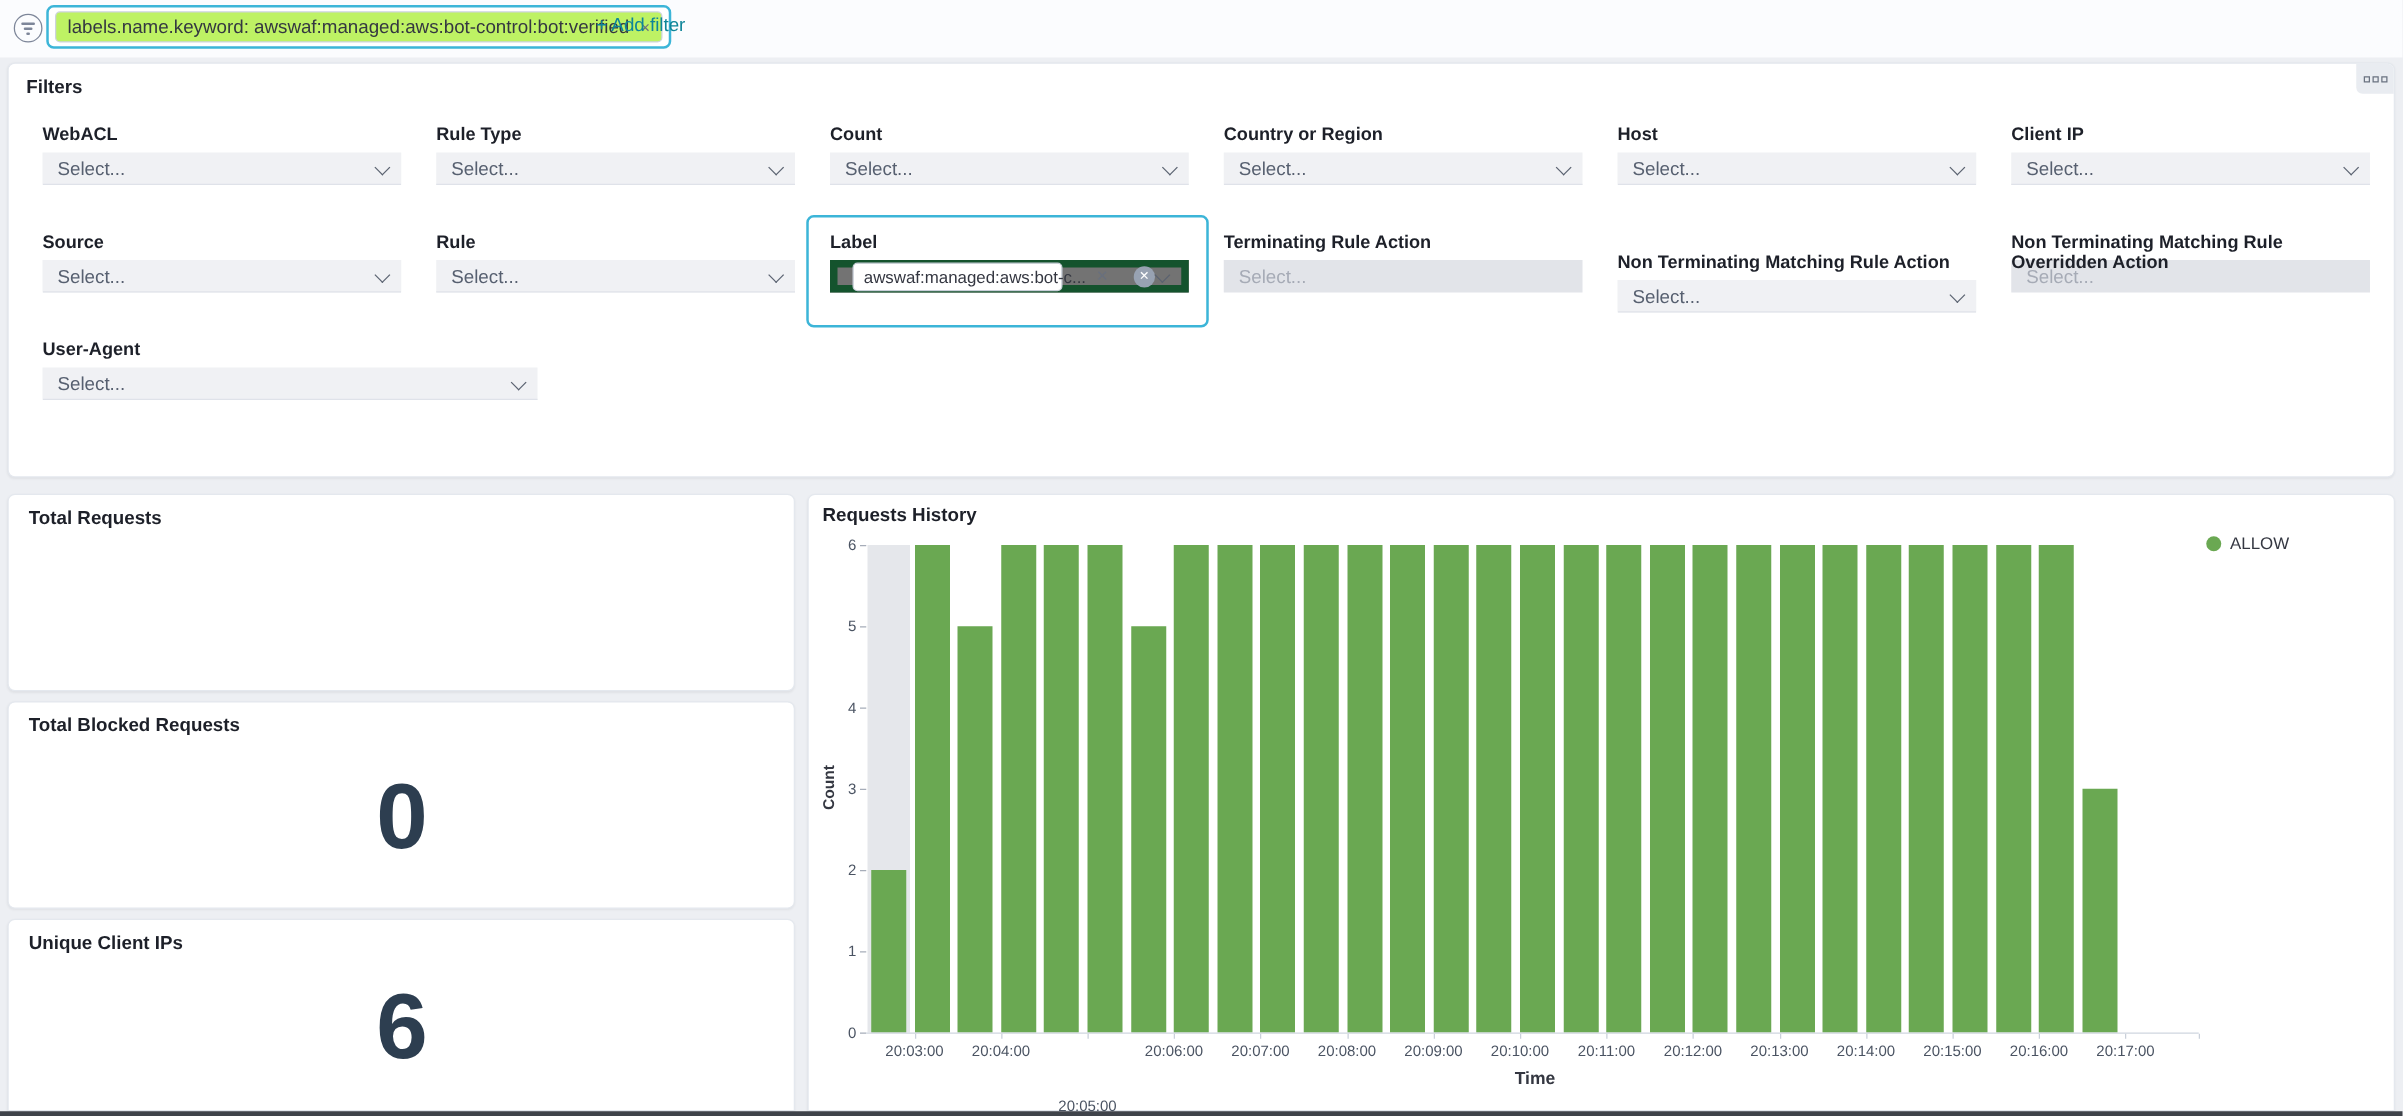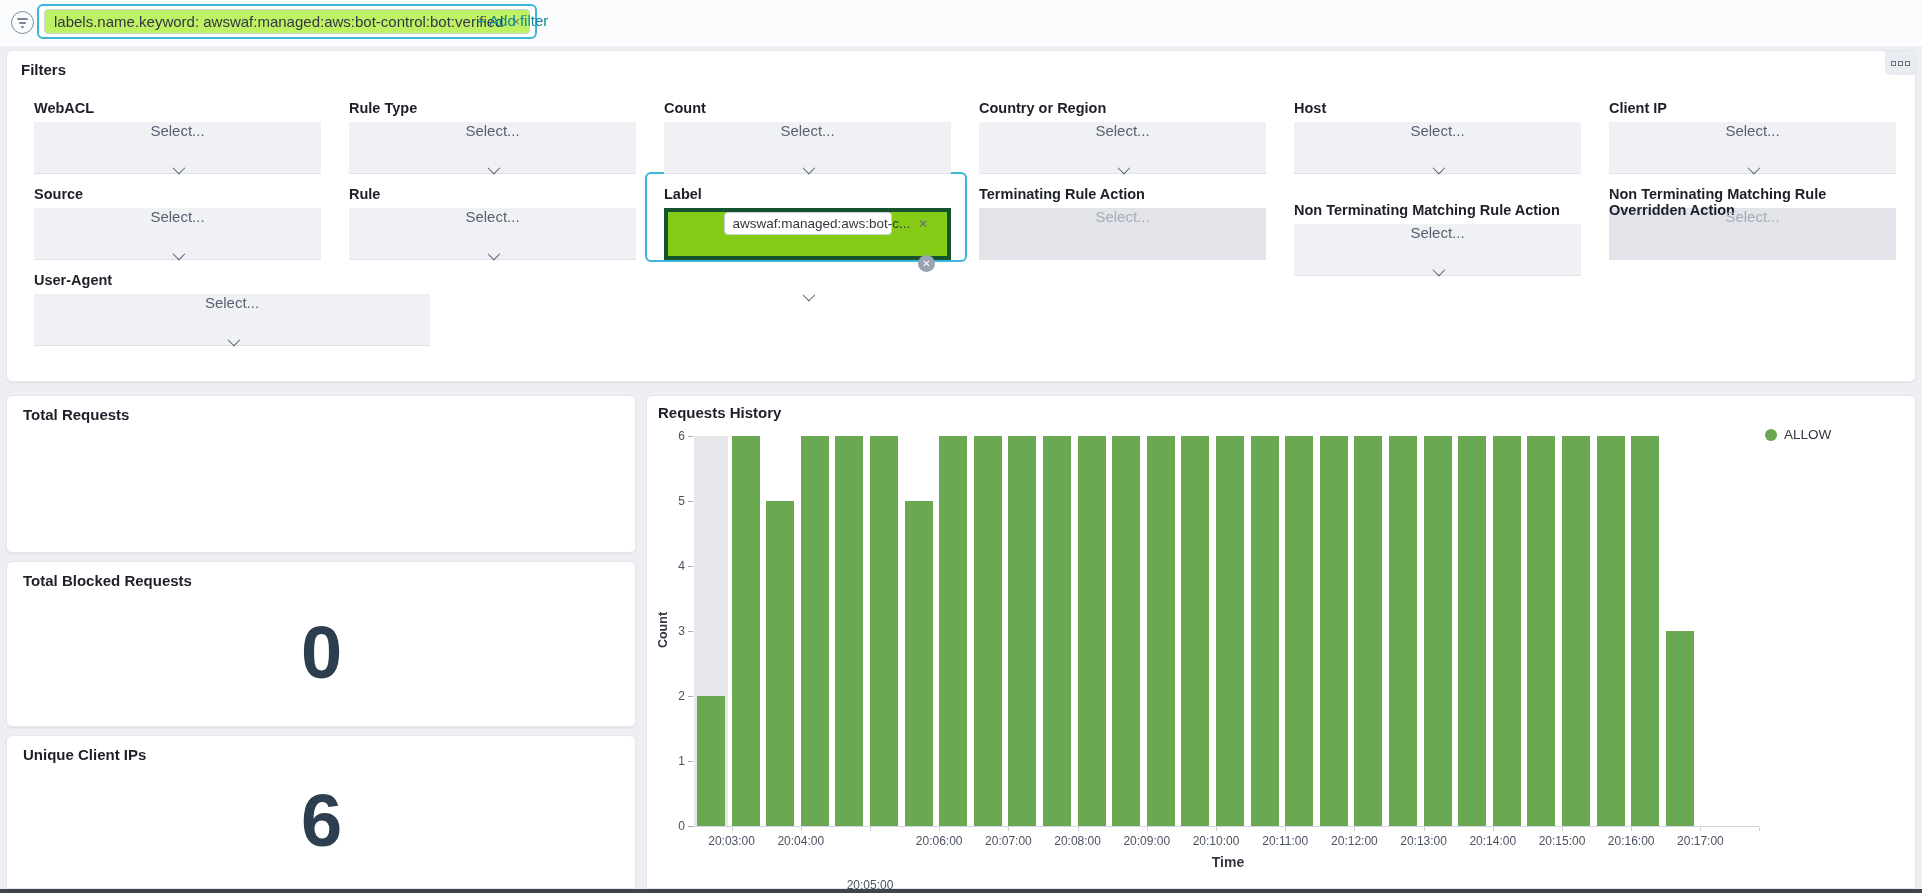--- a/index.html
+++ b/index.html
@@ -22,26 +22,26 @@
   .panel-title { font-size:15px; font-weight:700; color:#1d2029; }
 
   
   #filters-panel { left:6px; top:50px; width:1910px; height:332px; }
   #filters-title { position:absolute; left:14px; top:10px; }
   #panel-menu { position:absolute; right:0; top:0; width:30px; height:24px; background:#e9ecf1; border-radius:0 5px 0 5px; display:flex; align-items:center; justify-content:center; gap:2px; cursor:pointer; }
   #panel-menu i { display:block; width:5px; height:5px; border:1.4px solid #6a7280; }
 
   .ff { position:absolute; }
   .ff-label { font-size:14.5px; font-weight:700; color:#1d2029; height:19px; }
-  .sel { margin-top:3px; height:52px; border-radius:0; display:flex; align-items:center; padding:0 12px; font-size:15px; cursor:pointer;flex-direction:column; }
+  .sel { margin-top:3px; height:26px; border-radius:0; display:flex; align-items:center; padding:0 12px; font-size:15px; cursor:pointer; }
   .sel.enabled { background:#f0f1f4; box-shadow:inset 0 -1px 0 #dfe2e9; color:#576070; }
   .sel.disabled { background:#e2e4e9; color:#a6abb6; cursor:default; }
   .sel .ph { flex:1 1 auto; overflow:hidden; white-space:nowrap; }
   .chev { width:9px; height:9px; border-right:1.7px solid #5a6270; border-bottom:1.7px solid #5a6270; transform:rotate(45deg) translateY(-2px); flex:0 0 auto; }
-  .sel.selected { background:#84cc16; border:4px solid #14532d; color:#343741; gap:20px; }
+  .sel.selected { background:#737373; border:6px solid #14532d; color:#343741; gap:0; }
   .tag { display:flex; align-items:center; gap:8px; border:1px solid #c9cfd9; border-radius:4px; background:#fff; padding:3px 8px; font-size:13.5px; color:#343741; white-space:nowrap; max-width:168px; }
   .tag .x { color:#69707d; font-size:12px; cursor:pointer; }
   .clear-btn { width:17px; height:17px; border-radius:50%; background:#98a2b2; color:#ffffff; font-size:10px; line-height:17px; text-align:center; flex:0 0 auto; cursor:pointer; margin-left:auto; }
   #label-highlight { position:absolute; border:2px solid #3cb5d8; border-radius:6px; background:transparent; pointer-events:none; }
 
   
   .metric { display:flex; flex-direction:column; }
   .metric .panel-title { padding:10px 0 0 16px; }
   .metric .val { flex:1 1 auto; display:flex; align-items:center; justify-content:center; font-size:74px; font-weight:800; color:#2d3e50; letter-spacing:-1px; padding-bottom:10px; }
   #metric-1 { left:6px; top:395px; width:630px; height:158px; }

